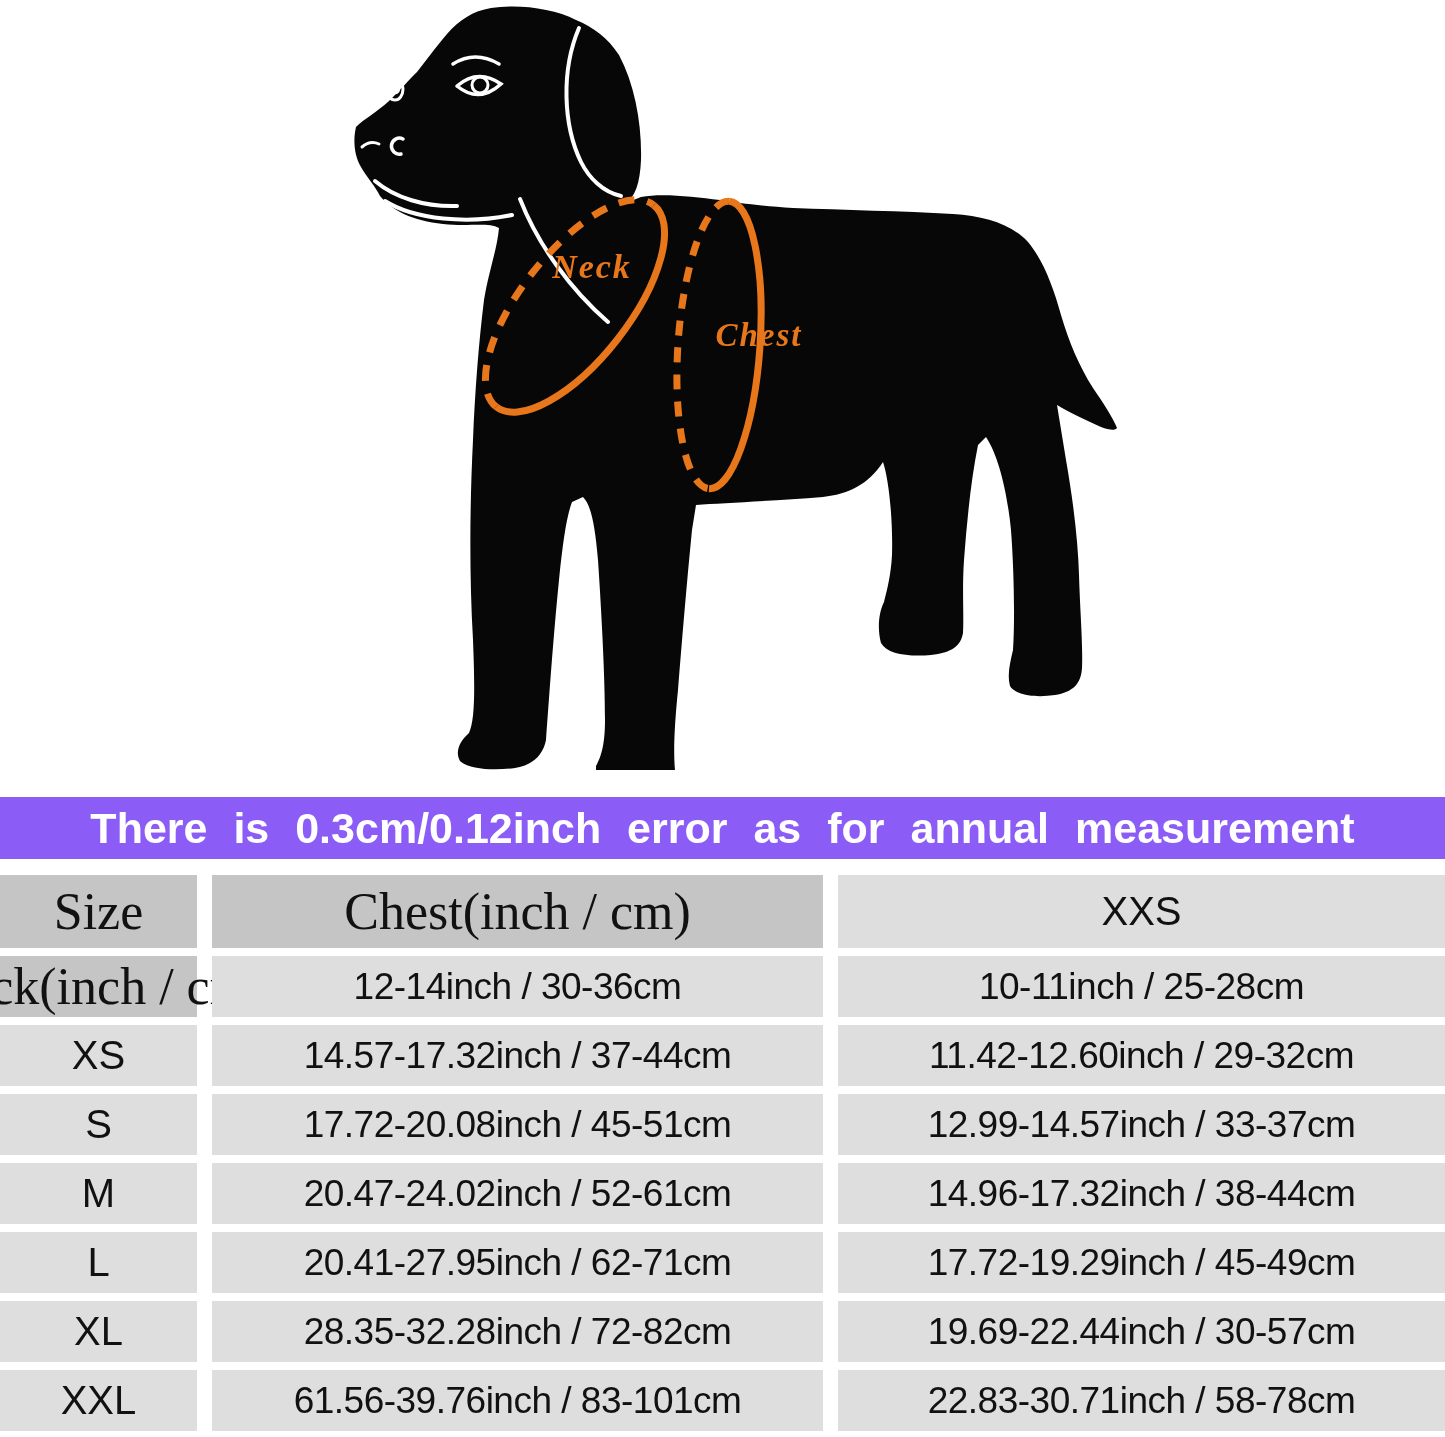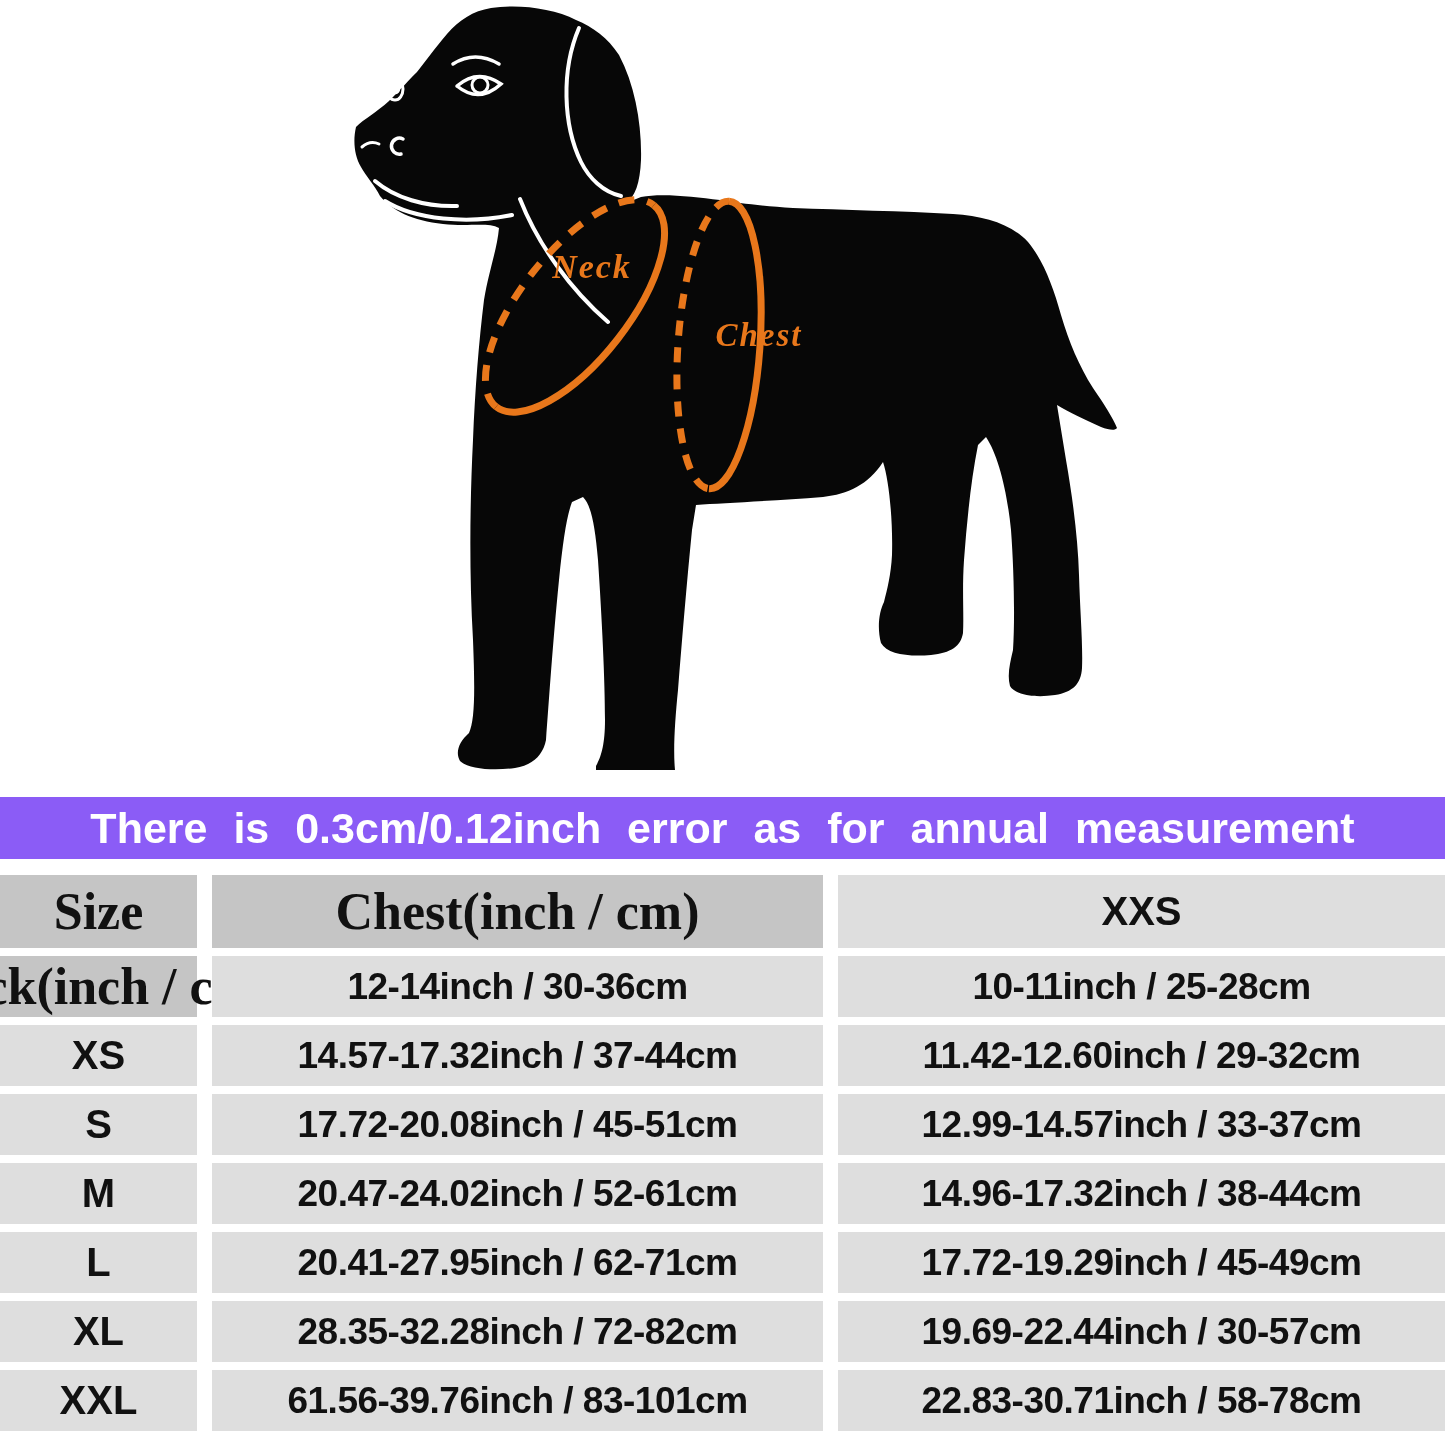--- a/index.html
+++ b/index.html
@@ -7,21 +7,21 @@
         font-family:"Liberation Sans",sans-serif;}
   .dog-area{position:absolute;top:0;left:0;width:1445px;height:770px;padding-left:23px;}
   .dog-area svg{display:block;width:1445px;height:770px;}
   .banner{position:absolute;top:769px;left:0;width:1445px;height:62px;background:#8b5cf6;
           display:flex;align-items:center;justify-content:center;margin-top:28px;}
   .banner span{color:#ffffff;font-weight:bold;font-size:43px;word-spacing:14px;white-space:nowrap;}
   .size-table{position:absolute;top:875px;left:0;width:1445px;display:grid;
               grid-template-columns:197px 611px 607px;grid-template-rows:73px;
               grid-auto-rows:61px;gap:8px 15px;}
   .cell{display:flex;align-items:center;justify-content:center;background:#DEDEDE;
-        color:#111111;font-weight:bold;font-size:37px;letter-spacing:-0.5px;white-space:nowrap;}
+        color:#111111;font-weight:normal;font-size:37px;letter-spacing:-0.5px;white-space:nowrap;}
   .cell.header{background:#C5C5C5;font-family:"Liberation Serif",serif;font-size:52px;
                letter-spacing:0;}
   .cell.size{font-size:40px;letter-spacing:0;}
   .svg-label{font-family:"Liberation Serif",serif;font-weight:bold;font-style:italic;
              letter-spacing:2px;}
 </style>
 </head>
 <body>
 
 <div class="page">

